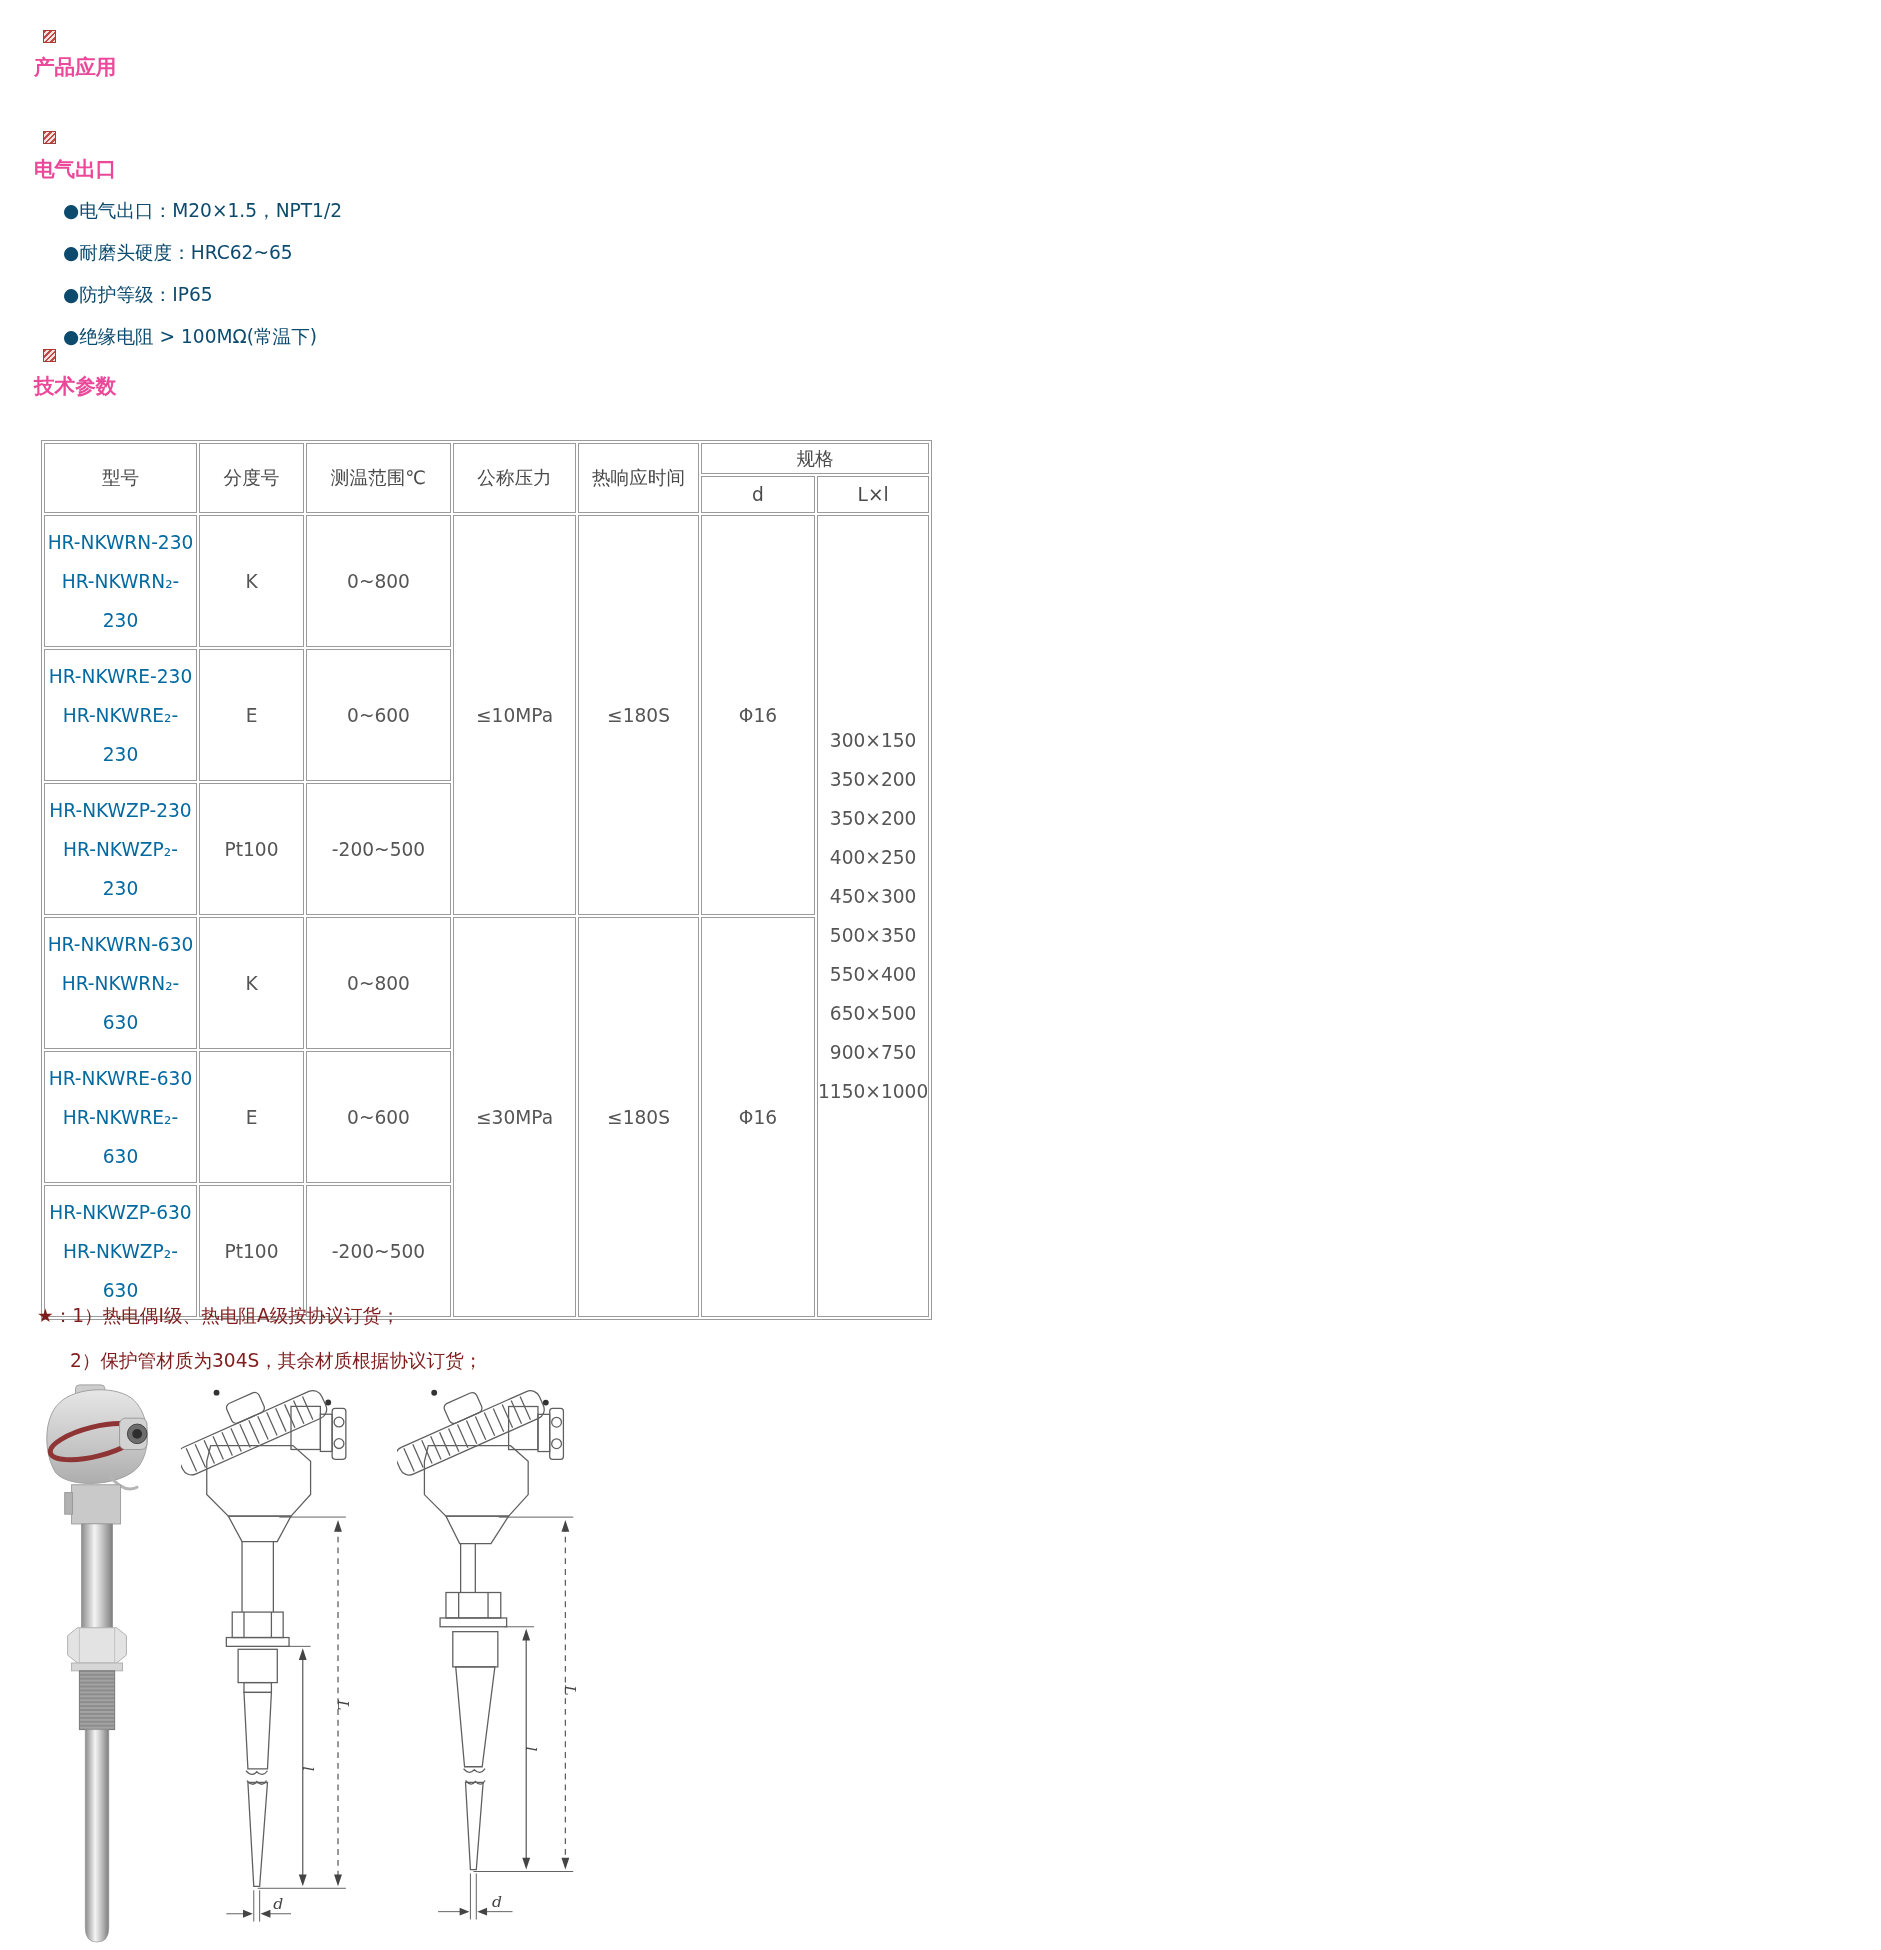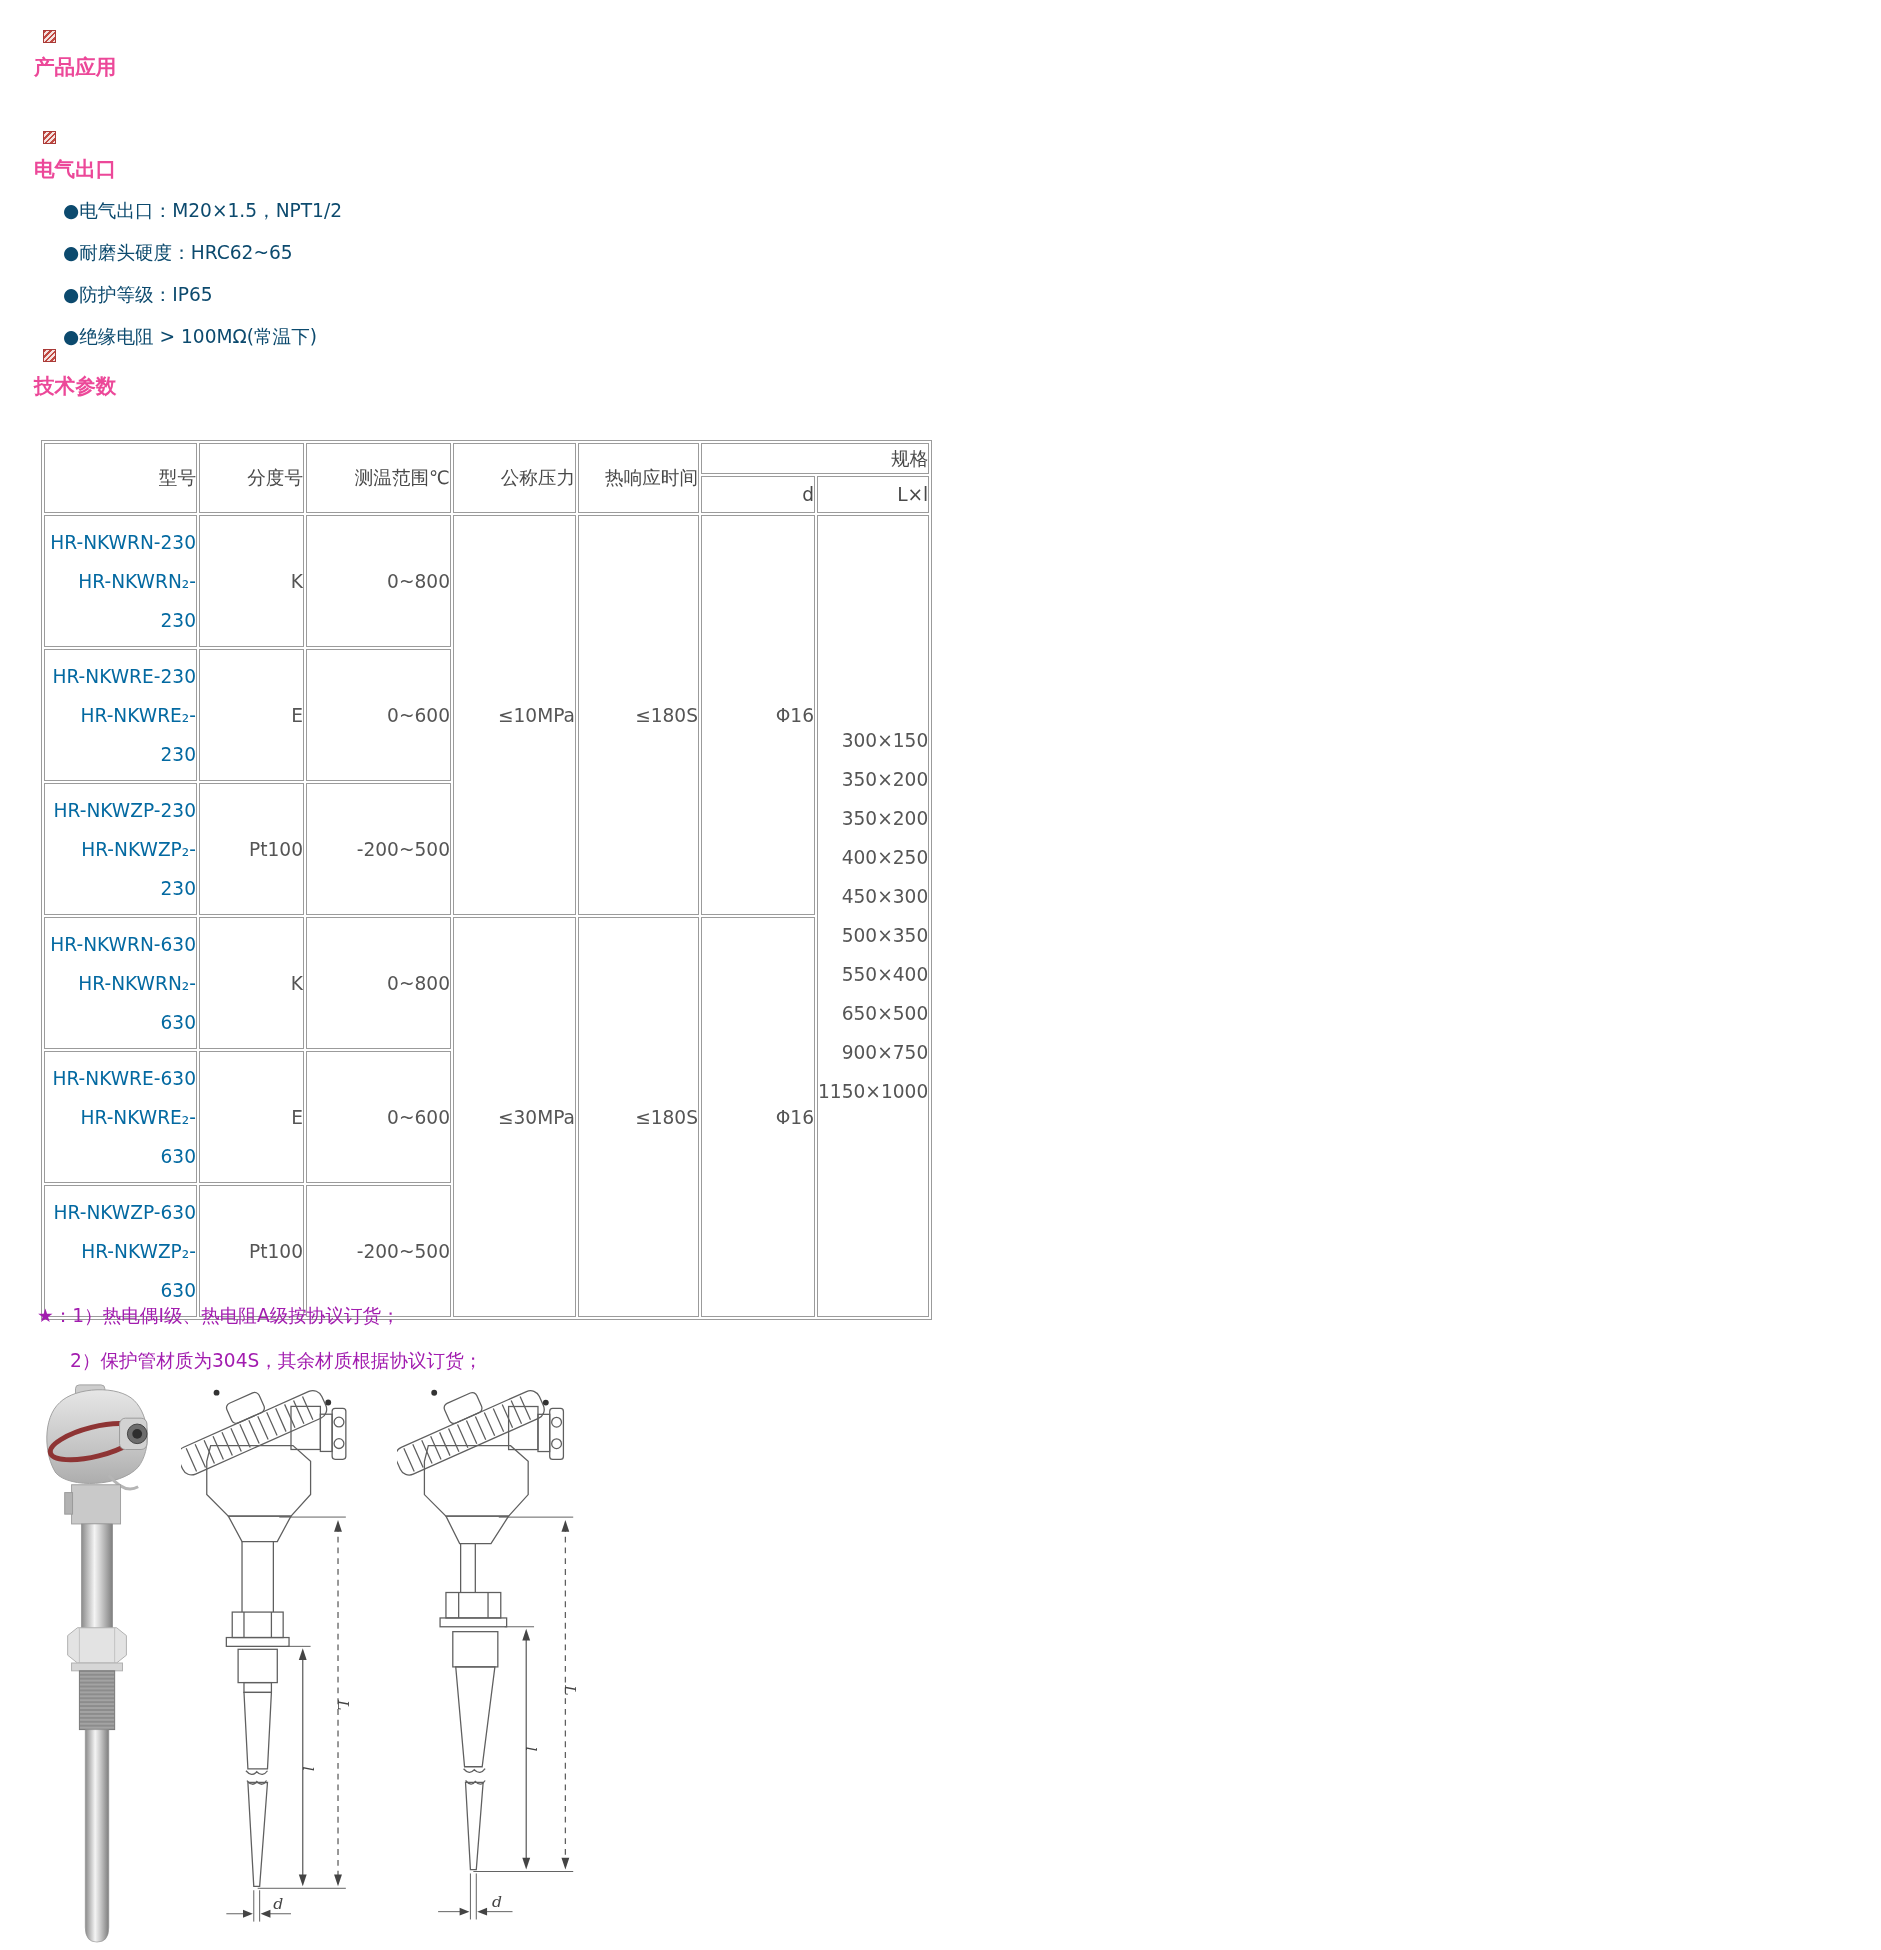--- a/index.html
+++ b/index.html
@@ -14,30 +14,30 @@
 
   .hd{position:absolute;left:34px;margin:0;font-size:20.6px;font-weight:700;color:#ec4899;}
   .para{position:absolute;left:60px;margin:0;font-size:18.6px;color:#3c3c3c;white-space:nowrap;}
 
   .params{position:absolute;left:63px;top:190px;margin:0;padding:0;list-style:none;}
   .params li{font-size:18.6px;line-height:42px;color:#0c4a6e;}
 
   table.spec{position:absolute;left:41px;top:440px;border-collapse:separate;border-spacing:2px;
              border:1px solid #9b9b9b;table-layout:fixed;background:#fff;
              font-size:18.6px;color:#555;}
-  table.spec td{border:1px solid #9b9b9b;text-align:right;vertical-align:middle;
+  table.spec td{border:1px solid #9b9b9b;text-align:center;vertical-align:middle;
                 padding:0;overflow:hidden;}
   table.spec tr.h1 td{height:29px;color:#4a4a4a;}
   table.spec tr.h2 td{height:35px;color:#4a4a4a;}
   table.spec tbody td{height:130px;}
   td.model{text-align:left;padding-left:4.9px;color:#0369a1;}
   td.model div{line-height:39px;height:39px;white-space:nowrap;}
   td.lxl div{line-height:39px;}
 
-  .note{position:absolute;font-size:18.6px;color:#a21caf;white-space:nowrap;}
+  .note{position:absolute;font-size:18.6px;color:#7f1d1d;white-space:nowrap;}
 
   .fig{position:absolute;}
   .draw{stroke:#5f5f5f;stroke-width:1.3;fill:none;}
   .dimlbl{font-family:"DejaVu Serif",serif;font-style:italic;font-size:16px;
           fill:#444;stroke:none;}
 </style>
 </head>
 <body>
 
 <div class="page">

